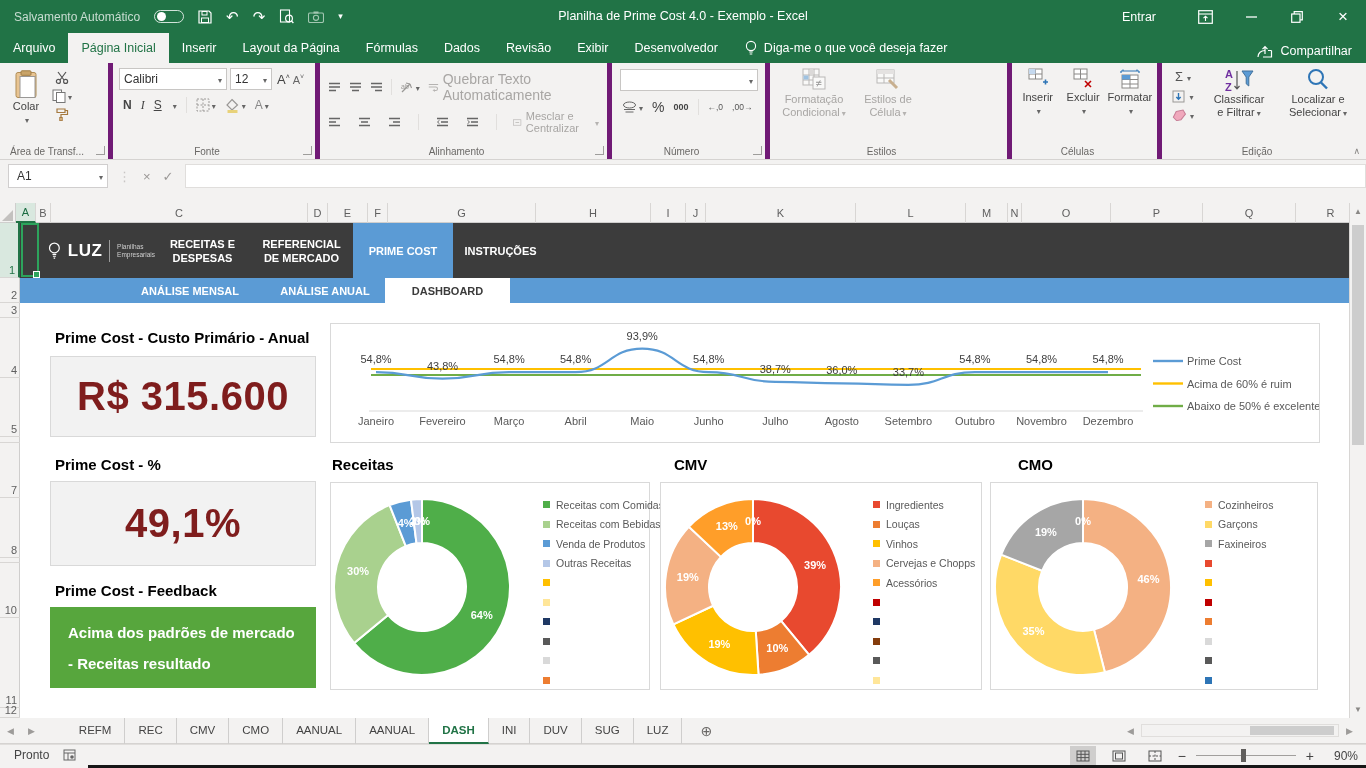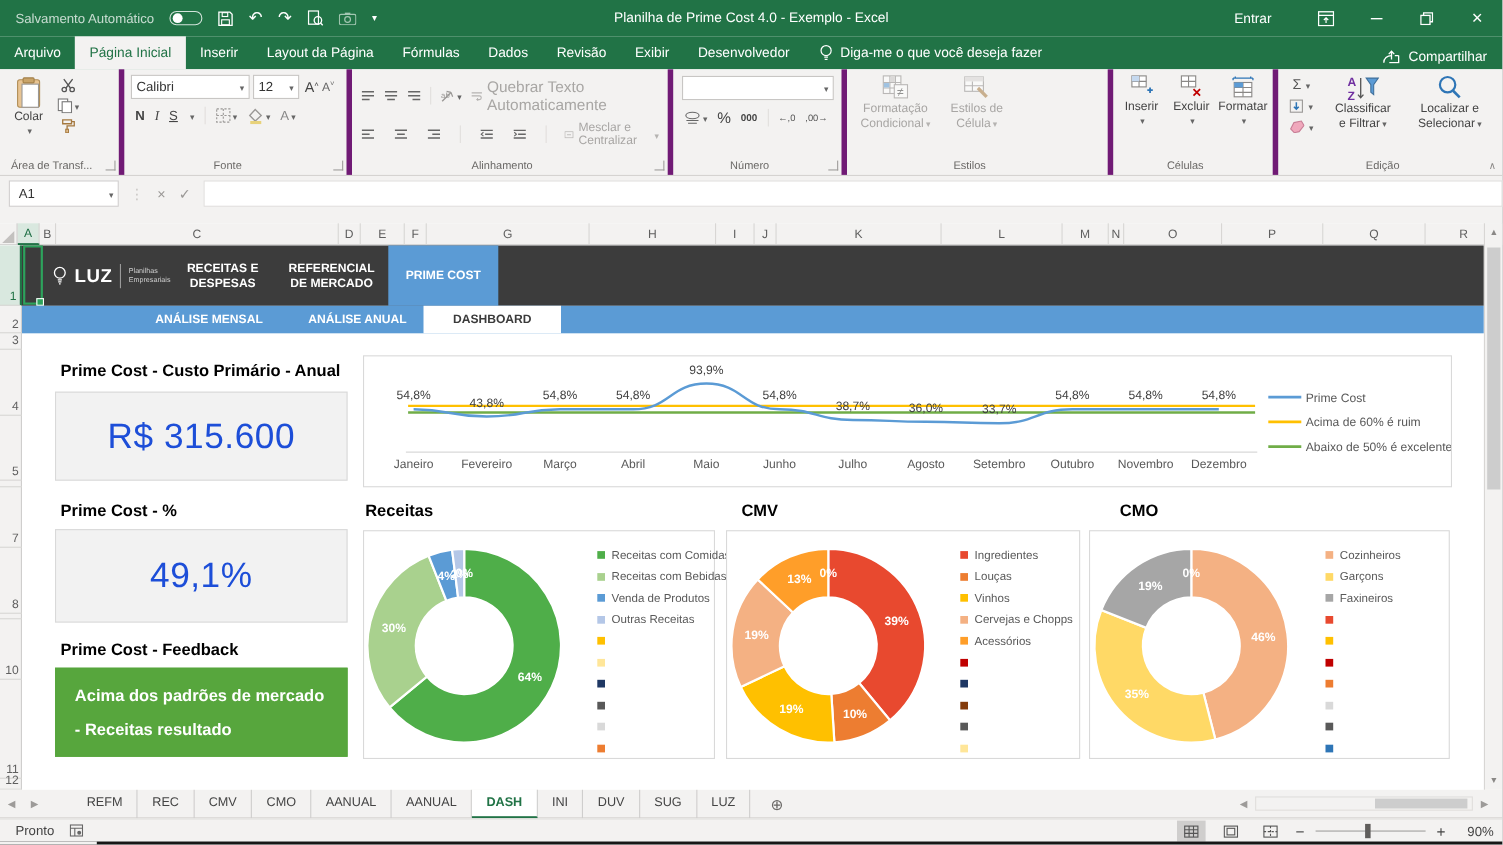--- a/index.html
+++ b/index.html
@@ -65,21 +65,21 @@
 .navtabs{display:flex;height:55px}
 .navtab{display:flex;flex-direction:column;justify-content:center;align-items:center;height:55px;color:#fff;font-size:11px;font-weight:bold;line-height:14px;text-align:center}
 .navtab.active{background:#5b9bd5}
 .a1sel{position:absolute;left:1px;top:0;width:18px;height:54px;border:2px solid #2da35c}
 .a1sel::after{content:"";position:absolute;right:-3px;bottom:-3px;width:5px;height:5px;background:#2da35c;border:1px solid #fff}
 .dsub{position:absolute;left:0;top:55px;width:1329px;height:25px;background:#5b9bd5;display:flex;padding-left:95px}
 .subtab{height:25px;display:flex;align-items:center;justify-content:center;color:#fff;font-size:11px;font-weight:bold}
 .subtab.active{background:#fff;color:#3b3b3b}
 .card-title{position:absolute;font-size:15px;font-weight:bold;color:#000;white-space:nowrap}
 .valuebox{position:absolute;background:#f2f2f2;border:1px solid #d9d9d9;display:flex;align-items:center;justify-content:center}
-.bigval{font-size:32px;font-weight:normal;color:#1d4ed8;letter-spacing:.5px}
+.bigval{font-size:40px;font-weight:bold;color:#7f1d1d;letter-spacing:.5px}
 .valuebox.success{background:#57a63d;border-color:#57a63d;justify-content:flex-start}
 .feedback-text{font-size:15px;font-weight:bold;color:#fff;line-height:31px;padding:0 17px}
 .chartbox{position:absolute;background:#fff;border:1px solid #d9d9d9}
 .legend{position:absolute;top:12px}
 .legrow{display:flex;align-items:center;height:19.5px}
 .legsq{width:7px;height:7px;flex:0 0 7px}
 .legtxt{font-size:10.5px;color:#595959;margin-left:6px;white-space:nowrap}
 
 .vscroll{position:absolute;left:1349px;top:203px;width:17px;height:515px;background:#f3f2f1;border-left:1px solid #d8d6d4}
 .vthumb{position:absolute;left:2px;top:22px;width:12px;height:220px;background:#cdcdcd}
@@ -555,20 +555,23 @@
             <div class="navtab" style="width: 95px;">
               <div>RECEITAS E</div>
               <div>DESPESAS</div>
             </div>
             <div class="navtab" style="width: 103px;">
               <div>REFERENCIAL</div>
               <div>DE MERCADO</div>
             </div>
             <div class="navtab active" style="width: 100px;">
               <div>PRIME COST</div>
+            </div>
+            <div class="navtab" style="width: 95px;">
+              <div>INSTRUÇÕES</div>
             </div>
           </div>
         <div class="a1sel"></div>
       </div>
 
       <div class="dsub">
         <div style="display:flex">
             <div class="subtab" style="width: 150px;">ANÁLISE MENSAL</div>
             <div class="subtab" style="width: 120px;">ANÁLISE ANUAL</div>
             <div class="subtab active" style="width: 125px;">DASHBOARD</div>

